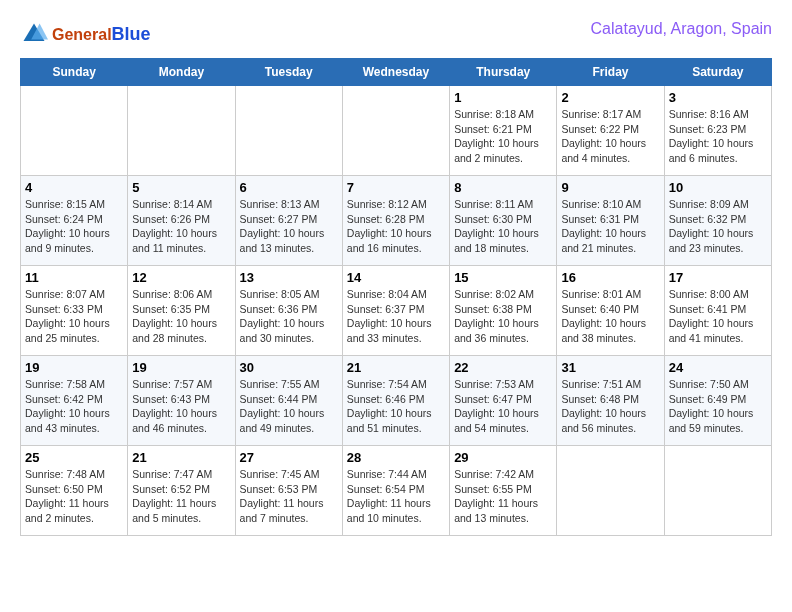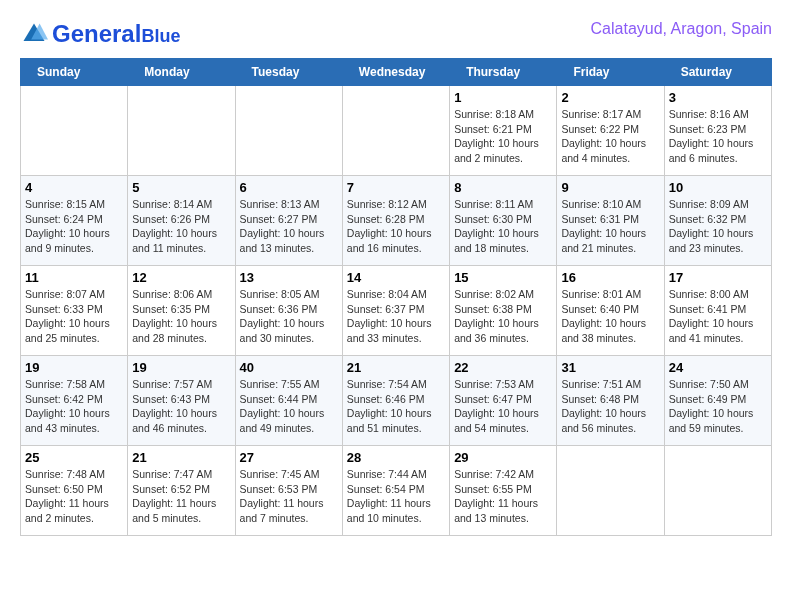--- a/index.html
+++ b/index.html
@@ -39,21 +39,21 @@
     }
     table {
       width: 100%;
       border-collapse: collapse;
       font-size: 11px;
     }
     th {
       background-color: #2a6db5;
       color: #fff;
       padding: 6px 16px;
-      text-align: left;
+      text-align: center;
       font-size: 12px;
       border: 1px solid #2a6db5;
     }
     td {
       border: 1px solid #ccc;
       vertical-align: top;
       padding: 4px;
       height: 90px;
       width: 107px;
     }
@@ -82,21 +82,21 @@
 </head>
 <body>
 
 <div class="header">
   <div class="logo">
     <svg class="logo-icon" viewBox="0 0 40 40">
       <polygon points="20,5 35,30 5,30" fill="#1a6eb5"></polygon>
       <polygon points="28,5 40,28 16,28" fill="#5aacee" opacity="0.7"></polygon>
     </svg>
     <div>
-      <span style="font-size:24px;font-weight:bold;color:#1d4ed8;">General</span><span style="font-size:18px;font-weight:bold;color:#1d4ed8;">Blue</span>
+      <span style="font-size:16px;font-weight:bold;color:#c2410c;">General</span><span style="font-size:18px;font-weight:bold;color:#1d4ed8;">Blue</span>
     </div>
   </div>
   <div class="title-block">
     <div class="location-title">Calatayud, Aragon, Spain</div>
   </div>
 </div>
 
 <table>
   <thead>
     <tr>
@@ -191,21 +191,21 @@
       <tr>
         <td>
           <span class="day-number">19</span>
           <div class="day-info">Sunrise: 7:58 AM<br>Sunset: 6:42 PM<br>Daylight: 10 hours and 43 minutes.</div>
         </td>
         <td>
           <span class="day-number">19</span>
           <div class="day-info">Sunrise: 7:57 AM<br>Sunset: 6:43 PM<br>Daylight: 10 hours and 46 minutes.</div>
         </td>
         <td>
-          <span class="day-number">40</span>
+          <span class="day-number">30</span>
           <div class="day-info">Sunrise: 7:55 AM<br>Sunset: 6:44 PM<br>Daylight: 10 hours and 49 minutes.</div>
         </td>
         <td>
           <span class="day-number">21</span>
           <div class="day-info">Sunrise: 7:54 AM<br>Sunset: 6:46 PM<br>Daylight: 10 hours and 51 minutes.</div>
         </td>
         <td>
           <span class="day-number">22</span>
           <div class="day-info">Sunrise: 7:53 AM<br>Sunset: 6:47 PM<br>Daylight: 10 hours and 54 minutes.</div>
         </td>

